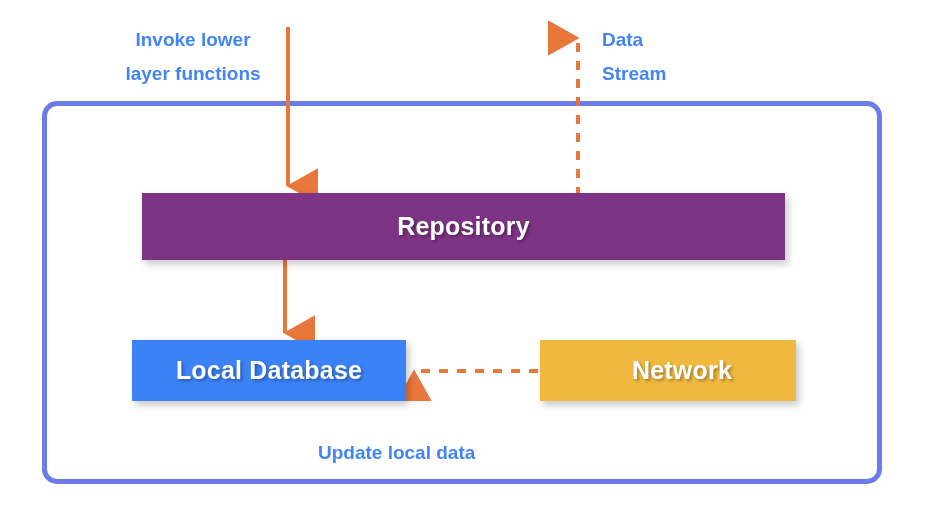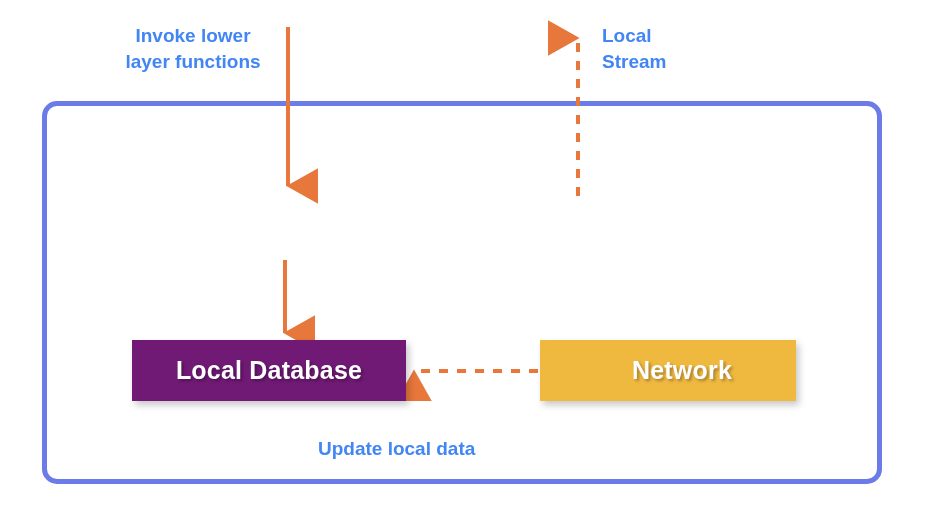--- a/index.html
+++ b/index.html
@@ -74,38 +74,38 @@
     top: 193px;
     width: 643px;
     height: 67px;
     background: #7D3484;
   }
   .node-local-database {
     left: 132px;
     top: 340px;
     width: 274px;
     height: 61px;
-    background: #701a75;
+    background: #3b82f6;
   }
   .node-network {
     left: 540px;
     top: 340px;
     width: 256px;
     height: 61px;
     background: #EFB83F;
     padding-left: 28px;
   }
 
   
   .annotation {
     position: absolute;
     color: #4285F4;
     font-size: 19px;
     font-weight: bold;
-    line-height: 26px;
+    line-height: 34px;
     white-space: pre-line;
   }
   .ann-invoke {
     left: 108px;
     top: 23px;
     width: 170px;
     text-align: center;
   }
   .ann-stream {
     left: 602px;
@@ -157,31 +157,34 @@
 
     <g>
       <line x1="285" y1="260" x2="285" y2="333" stroke="#E8773C" stroke-width="4" marker-end="url(#arrowDown)"></line>
     </g>
 
     <g>
       <line x1="538" y1="371" x2="414" y2="371" stroke="#E8773C" stroke-width="4" stroke-dasharray="9 9" marker-end="url(#arrowLeft)"></line>
     </g>
   </svg>
 
+  <div class="node node-repository">
+    <span>Repository</span>
+  </div>
 
   <div class="node node-local-database">
     <span>Local Database</span>
   </div>
 
   <div class="node node-network">
     <span>Network</span>
   </div>
 
   <div class="annotation ann-invoke">Invoke lower
 layer functions</div>
 
-  <div class="annotation ann-stream">Local
+  <div class="annotation ann-stream">Data
 Stream</div>
 
 
   <div class="annotation ann-update">Update local data</div>
 
 </div>
 
 </body></html>

